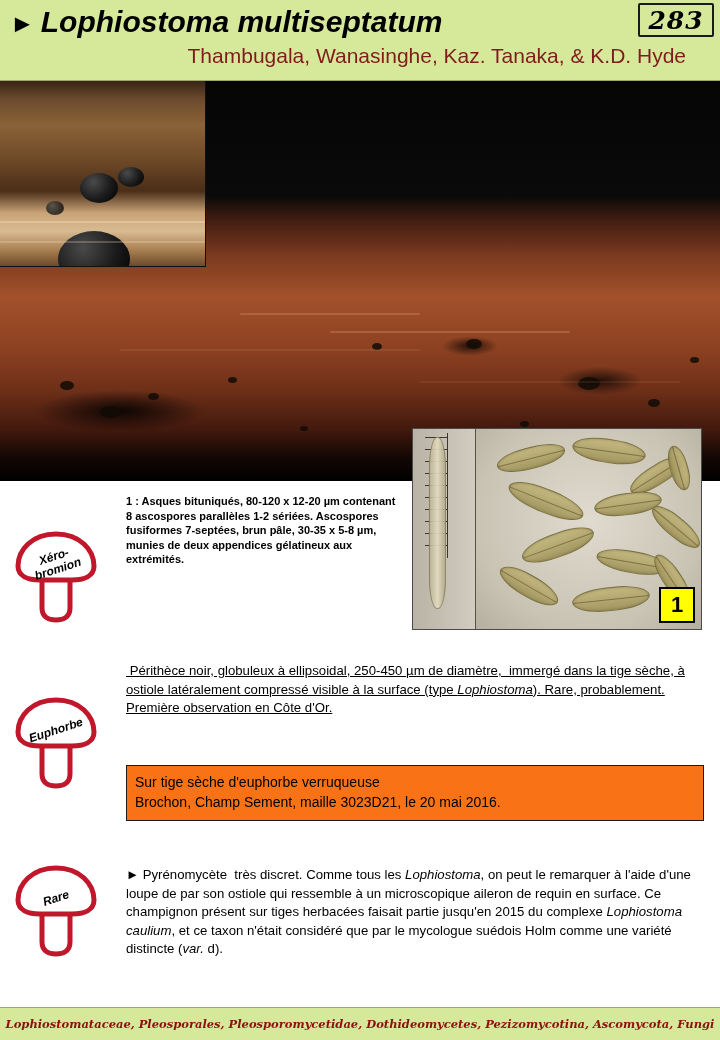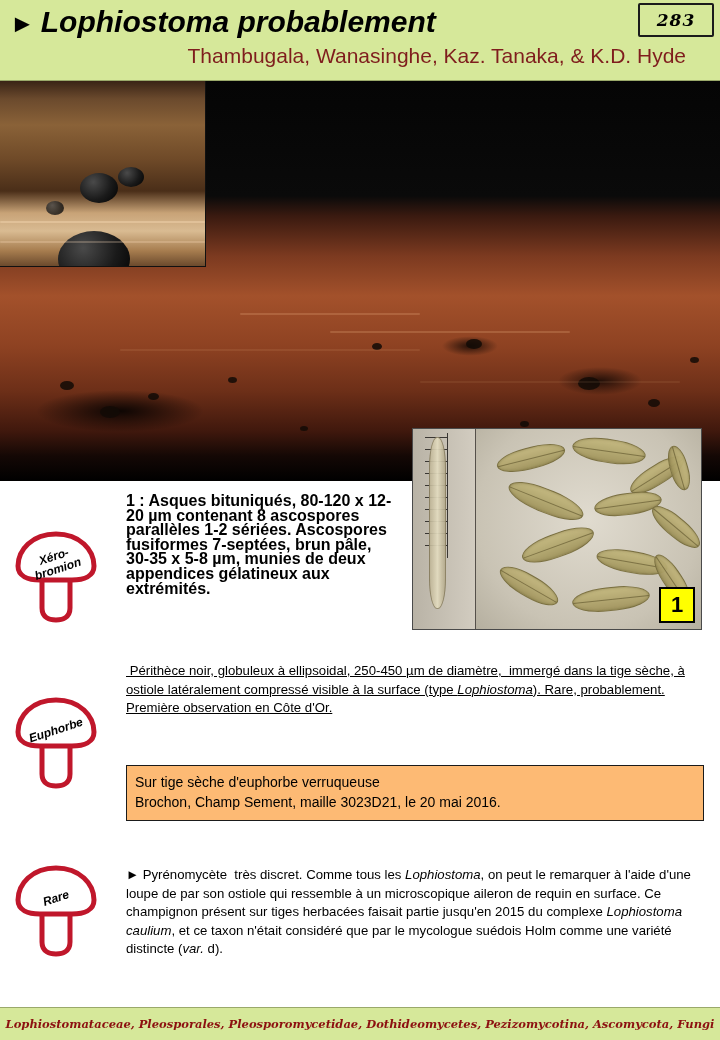--- a/index.html
+++ b/index.html
@@ -60,21 +60,21 @@
     border: 2px solid #1b1b1b;
     border-radius: 2px;
     display: flex;
     align-items: center;
     justify-content: center;
   }
   .page-num {
     font-family: "DejaVu Serif", serif;
     font-weight: bold;
     font-style: italic;
-    font-size: 17px;
+    font-size: 25px;
     letter-spacing: 1px;
     color: #000;
   }
 
   
   .photo-band {
     position: absolute;
     left: 0; top: 81px;
     width: 720px; height: 400px;
     overflow: hidden;
@@ -197,21 +197,21 @@
     font-size: 22px;
     font-weight: bold;
     color: #000;
   }
 
   
   .caption-asques {
     position: absolute;
     left: 126px; top: 494px;
     width: 272px;
-    font-size: 16px;
+    font-size: 11px;
     font-weight: bold;
     line-height: 14.6px;
     color: #000;
   }
 
   
   .shroom {
     position: absolute;
     width: 92px; height: 96px;
   }
@@ -234,21 +234,21 @@
     position: absolute;
     font-size: 13.2px;
     line-height: 18.5px;
     color: #000;
   }
   .box-cyan {
     position: absolute;
     left: 126px; top: 765px;
     width: 578px;
     padding: 6px 8px 8px 8px;
-    background: #fdba74;
+    background: #f97316;
     border: 1px solid #1b1b1b;
     font-size: 14px;
     line-height: 20px;
     color: #000;
     box-sizing: border-box;
   }
   .box-cyan .line-2 {
     padding-left: 150px;
   }
   em { font-style: italic; }
@@ -272,21 +272,21 @@
     color: #8c1010;
     text-align: center;
   }
 </style>
 </head>
 <body>
 
 <div class="header">
   <div class="title-row">
     <span class="arrow-head">►</span>
-    <span class="sp-name">Lophiostoma probablement</span>
+    <span class="sp-name">Lophiostoma multiseptatum</span>
   </div>
   <div class="authors">Thambugala, Wanasinghe, Kaz. Tanaka, &amp; K.D. Hyde</div>
   <div class="page-num-box">
     <span class="page-num">283</span>
   </div>
 </div>
 
 <div class="photo-band">
   <div class="twig">
     <div class="twig-speck" style="left:60px;  top:300px; width:14px; height:9px;"></div>

